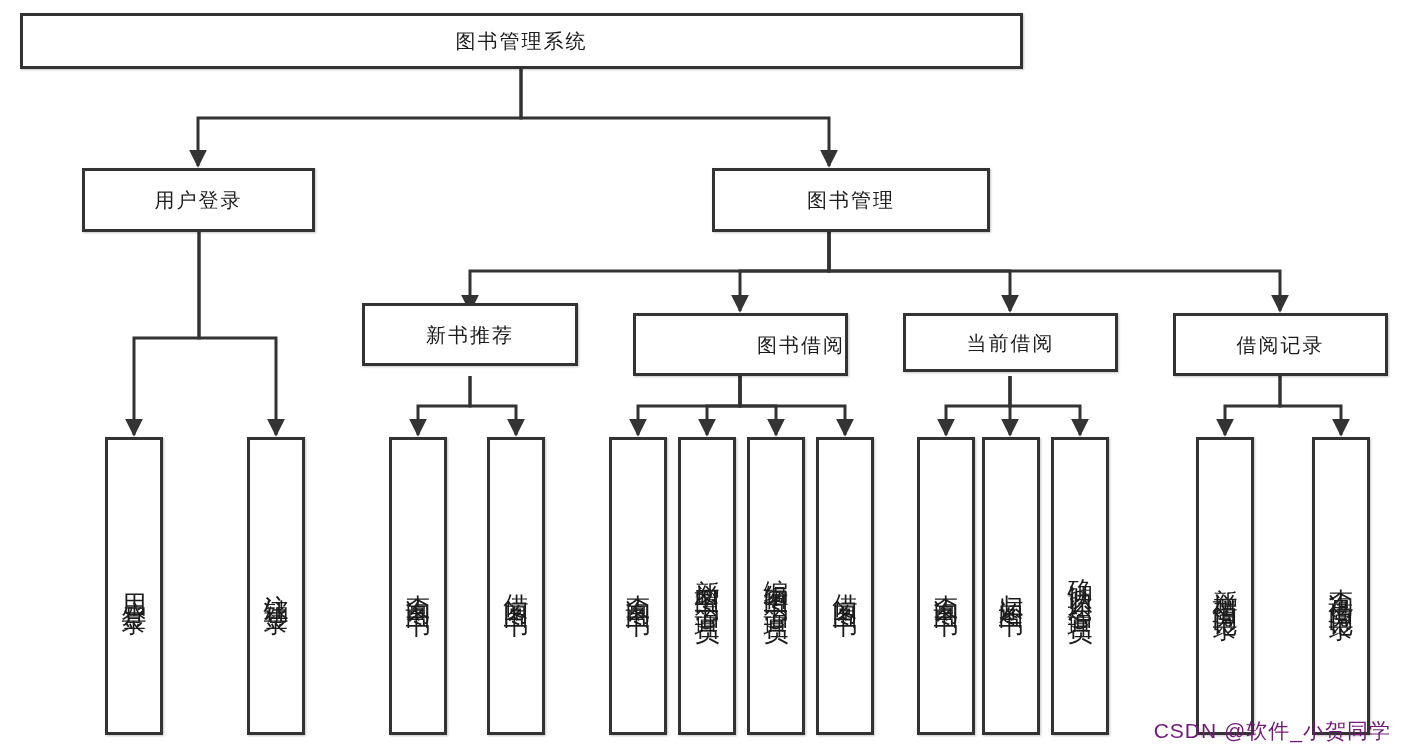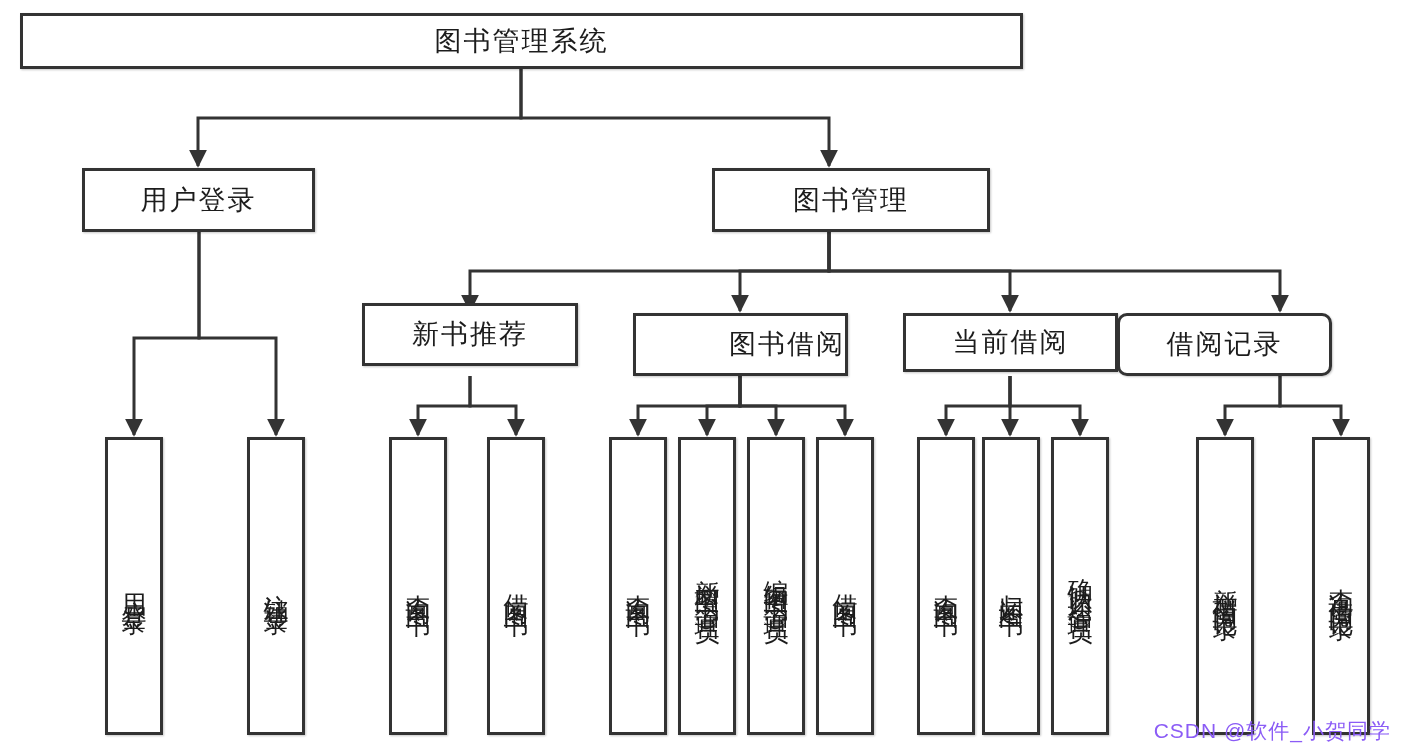--- a/index.html
+++ b/index.html
@@ -17,21 +17,21 @@
     box-sizing: border-box;
     border: 3px solid #333333;
     background: #ffffff;
     display: flex;
     align-items: center;
     justify-content: center;
     box-shadow: 1px 1px 2px rgba(0,0,0,0.22);
   }
   .node .hlabel {
     color: #1c1c1c;
-    font-size: 27px;
+    font-size: 20px;
     letter-spacing: 2px;
     white-space: nowrap;
     line-height: 1;
   }
   .leaf {
     position: absolute;
     box-sizing: border-box;
     top: 437px;
     width: 58px;
     height: 298px;
@@ -50,21 +50,21 @@
     letter-spacing: 6px;
     line-height: 1;
     white-space: nowrap;
   }
   #watermark {
     position: absolute;
     top: 717px;
     right: 14px;
     font-size: 21px;
     letter-spacing: 1px;
-    color: #8b5cf6;
+    color: #701a75;
     white-space: nowrap;
   }
 </style>
 </head>
 <body>
 
 <div id="canvas">
 
   <svg id="edges" width="1405" height="747" viewBox="0 0 1405 747" fill="none" stroke="#333333" stroke-width="3">
     <defs>
@@ -112,21 +112,21 @@
 
   <div class="node" style="left:362px; top:303px; width:216px; height:63px;">
     <span class="hlabel">新书推荐</span>
   </div>
   <div class="node" style="left:633px; top:313px; width:215px; height:63px;justify-content:flex-end;">
     <span class="hlabel">图书借阅</span>
   </div>
   <div class="node" style="left:903px; top:313px; width:215px; height:59px;">
     <span class="hlabel">当前借阅</span>
   </div>
-  <div class="node" style="left:1117px; top:313px; width:215px; height:63px;border-radius:10px;">
+  <div class="node" style="left:1173px; top:313px; width:215px; height:63px;">
     <span class="hlabel">借阅记录</span>
   </div>
 
   <div class="leaf" style="left:105px;">
     <span class="vlabel">用户登录</span>
   </div>
   <div class="leaf" style="left:247px;">
     <span class="vlabel">注销登录</span>
   </div>
 

